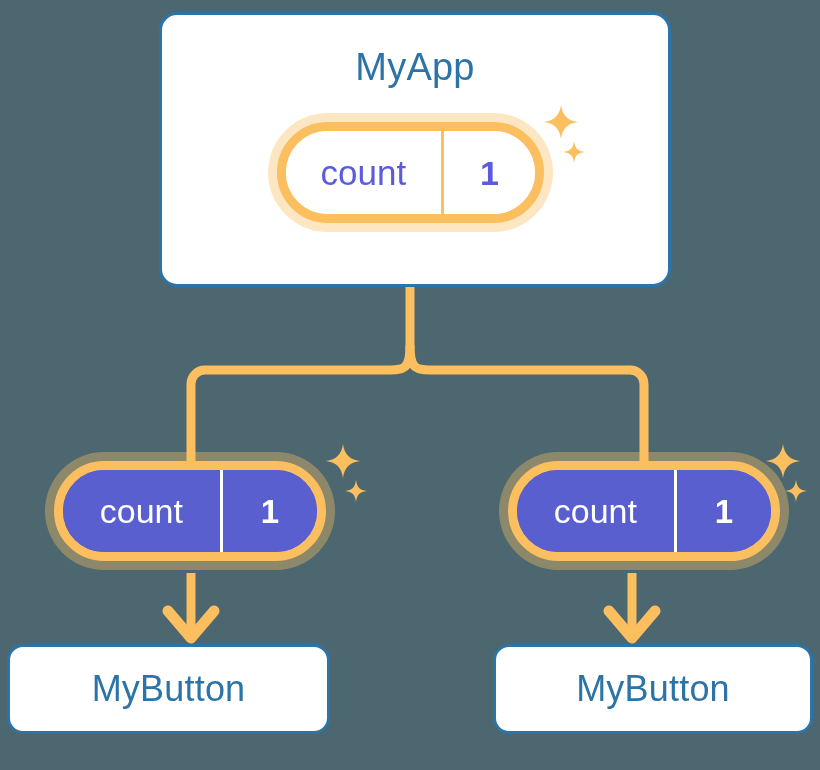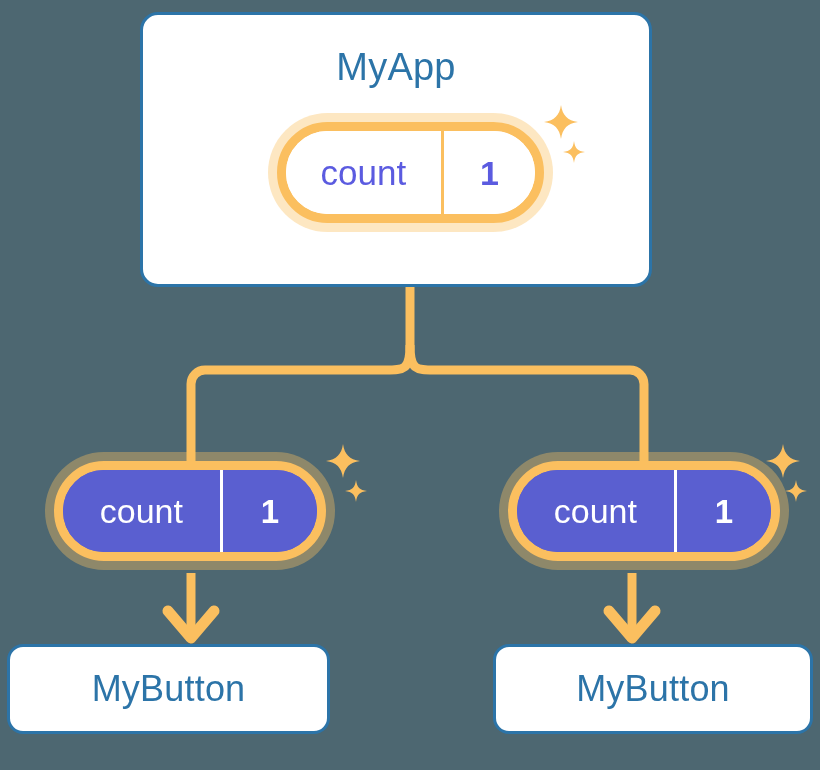--- a/index.html
+++ b/index.html
@@ -45,21 +45,21 @@
     color: #2c74a8;
     font-size: 36px;
     font-weight: 400;
     letter-spacing: 0.2px;
     line-height: 1;
     white-space: nowrap;
   }
 
   
   #root-card {
-    left: 140px;
+    left: 159px;
     top: 12px;
     width: 512px;
     height: 275px;
     border-radius: 18px;
     padding-top: 33px;
   }
   #root-card .comp-title {
     font-size: 38px;
   }
 

